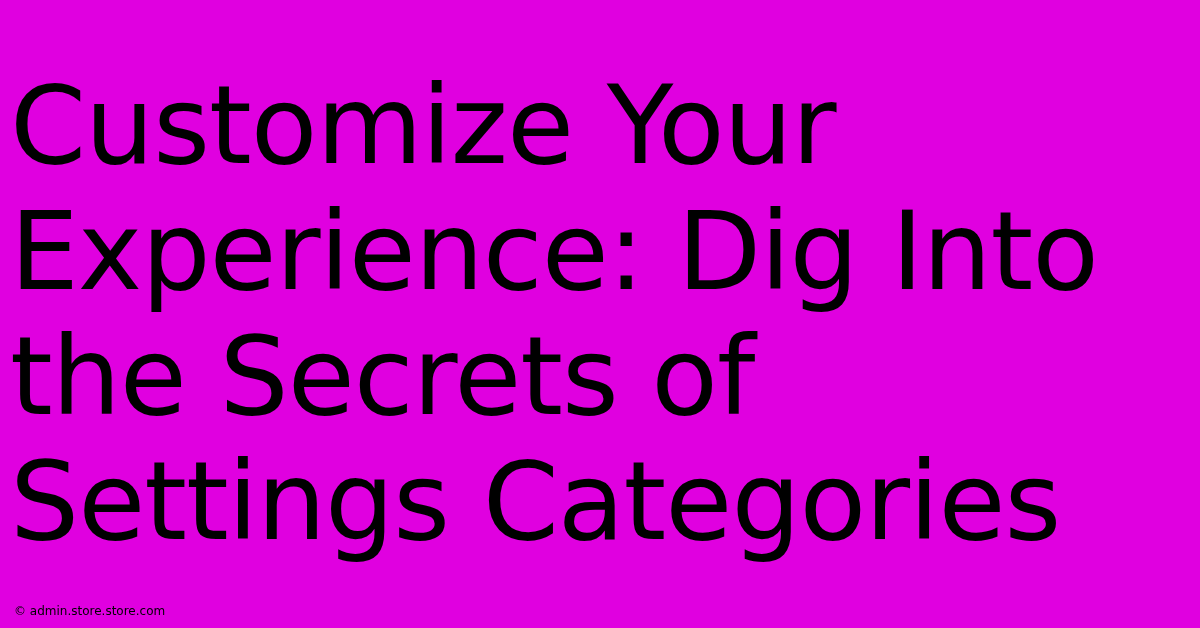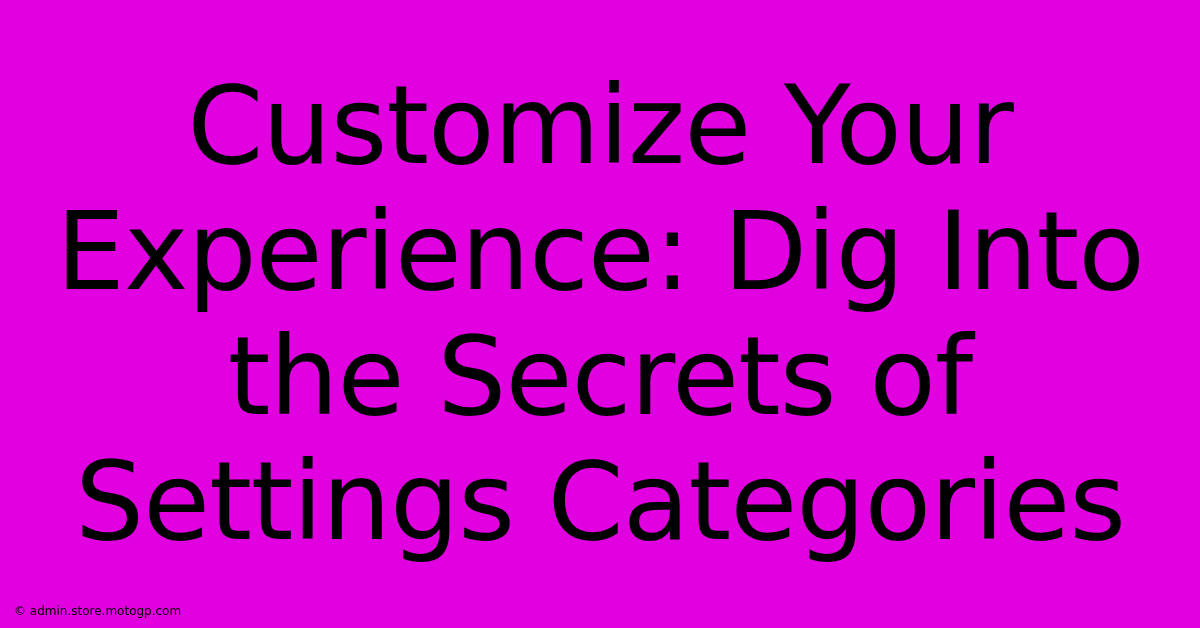--- a/index.html
+++ b/index.html
@@ -17,21 +17,21 @@
     }
     .headline {
       position: absolute;
       top: 0;
       left: 0;
       width: 1200px;
       height: 628px;
       display: flex;
       align-items: center;
       justify-content: center;
-      text-align: center;
+      text-align: left;
       color: #000000;
       font-size: 109px;
       line-height: 1.15;
       font-weight: 400;
       letter-spacing: -1px;
       padding: 0 10px;
     }
     .footer {
       position: absolute;
       left: 14px;
@@ -39,13 +39,13 @@
       color: #000000;
       font-size: 12px;
       font-weight: 400;
     }
   </style>
 </head>
 <body>
 
 <div class="headline">Customize Your Experience: Dig Into the Secrets of Settings Categories</div>
 
-<div class="footer">© admin.store.motogp.com</div>
+<div class="footer">© admin.store.store.com</div>
 
 </body></html>

